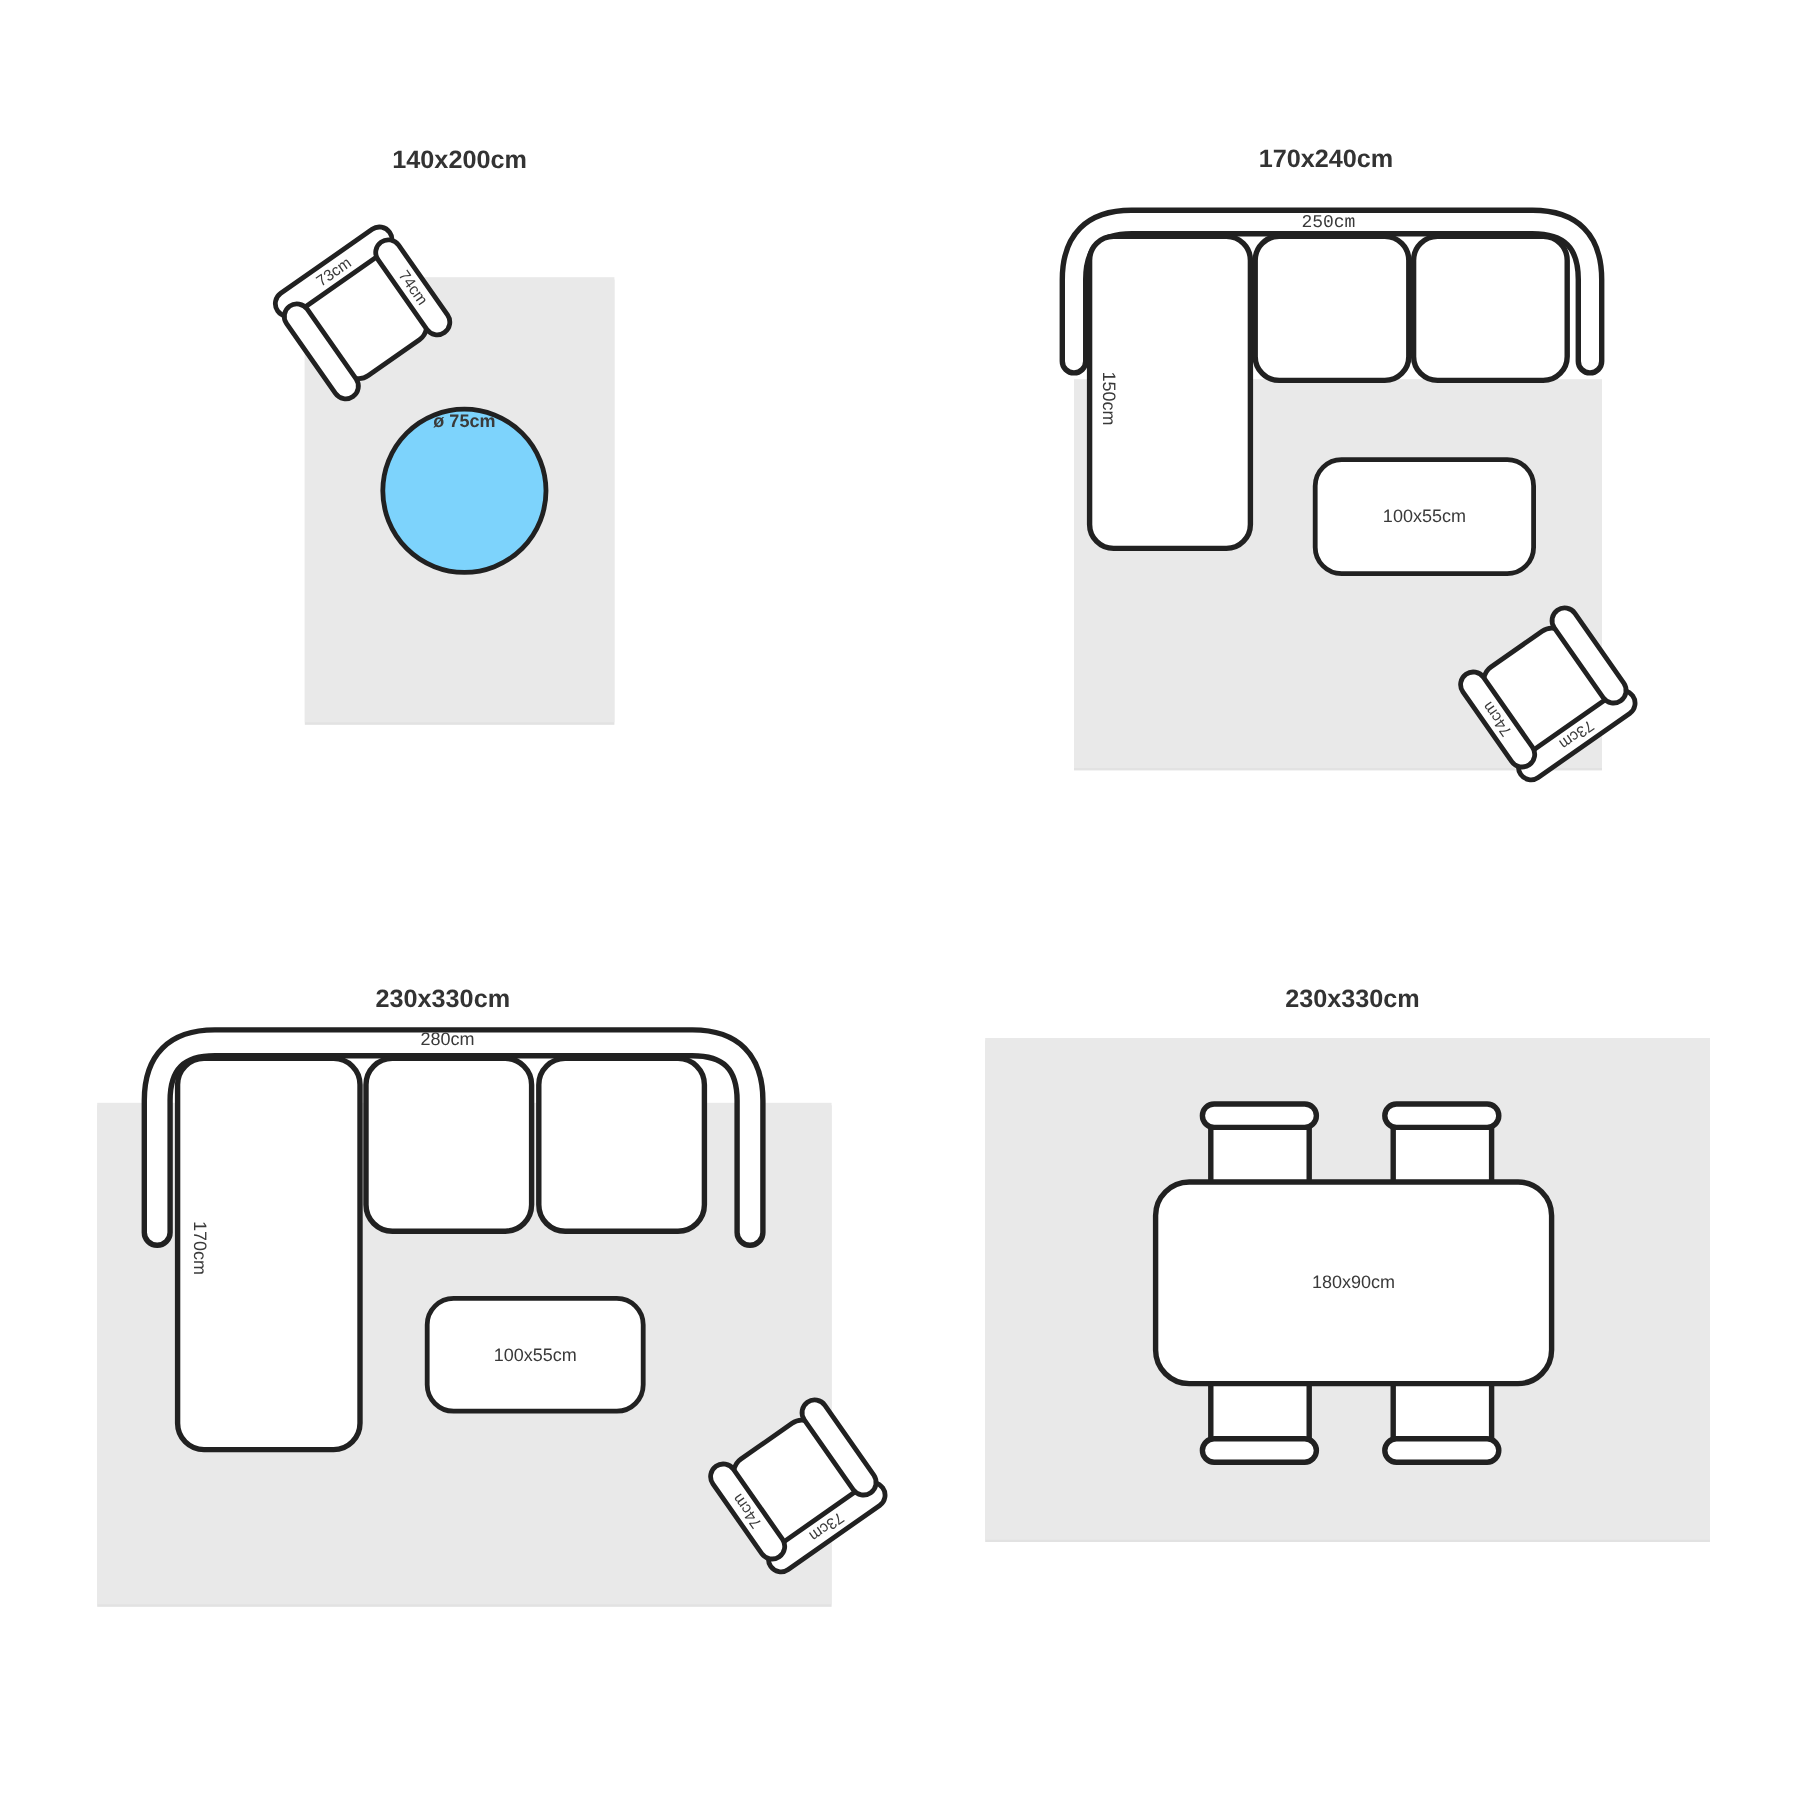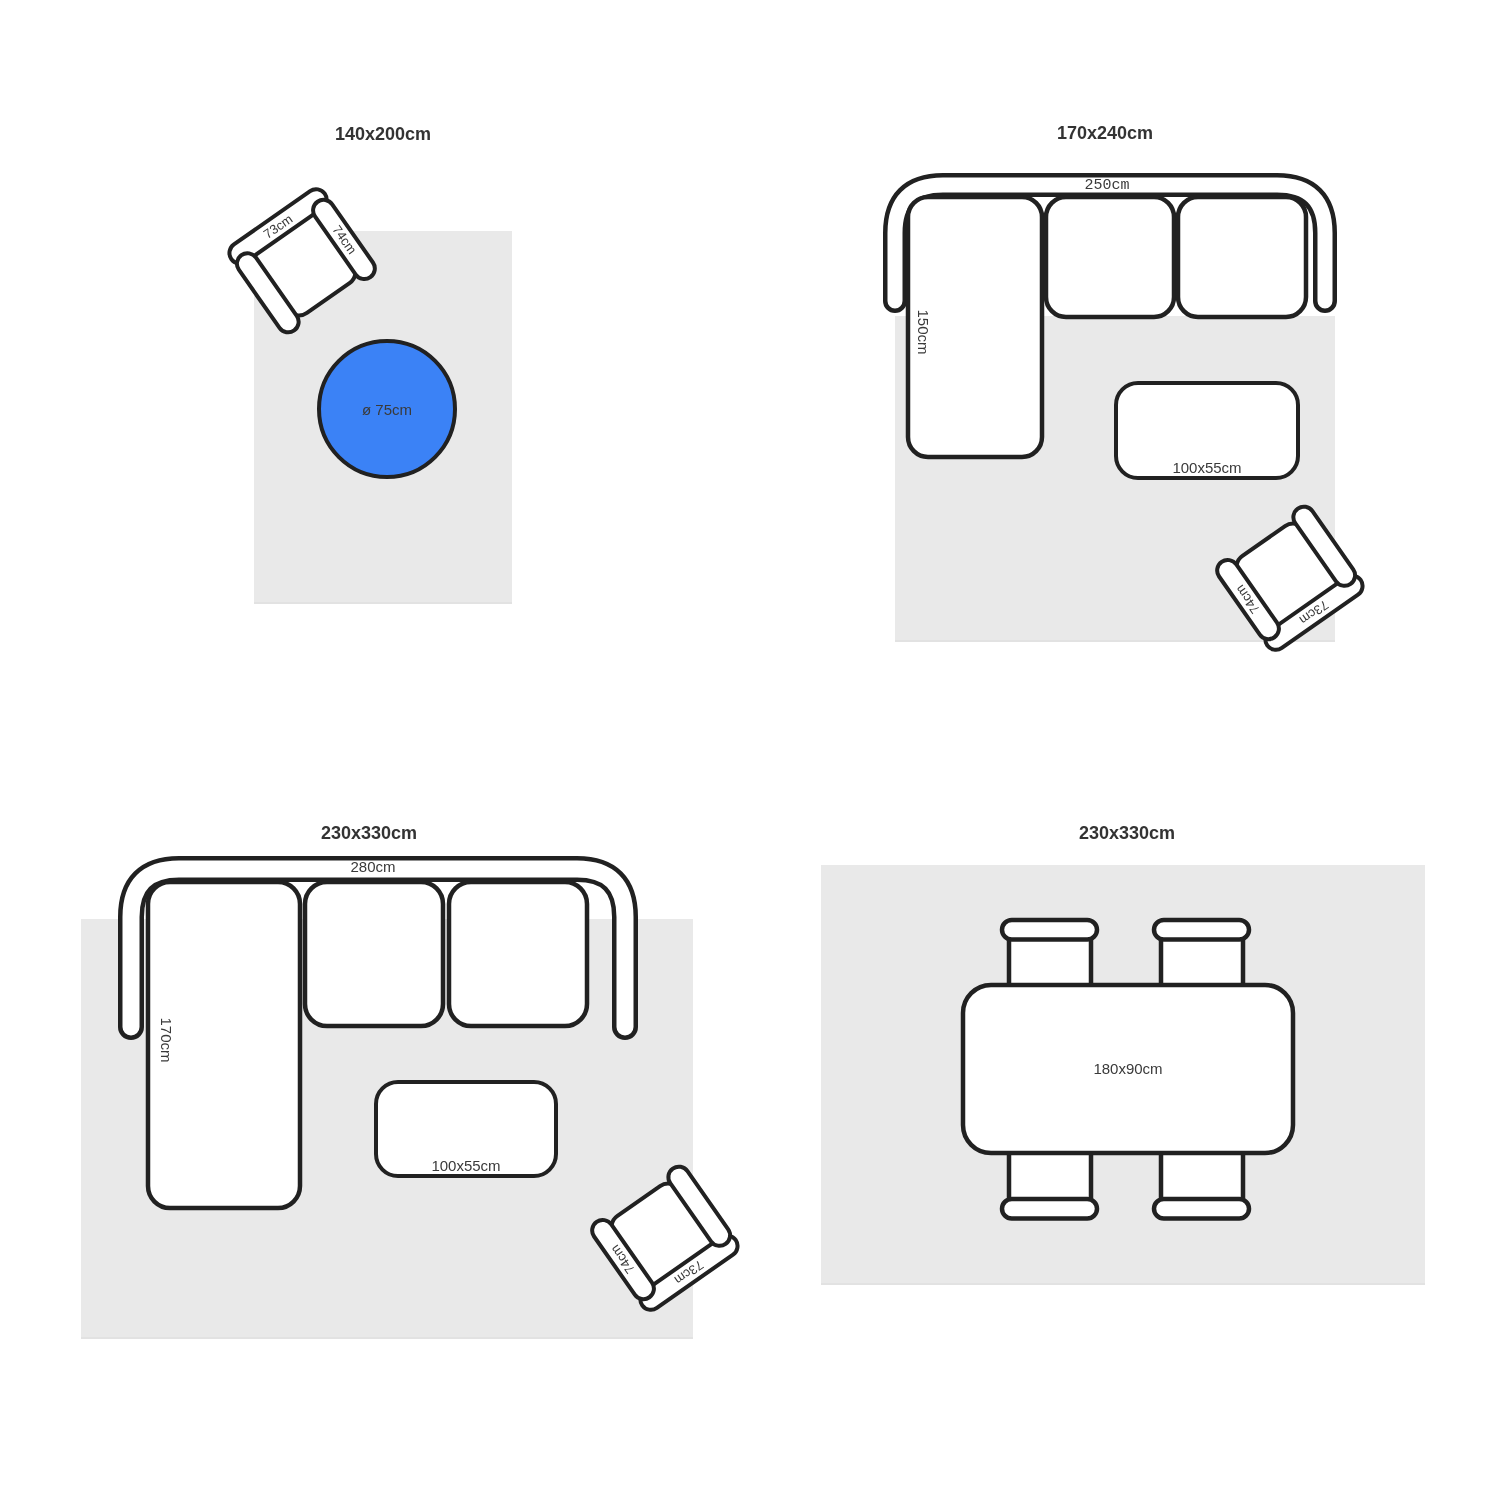--- a/index.html
+++ b/index.html
@@ -9,40 +9,40 @@
     --bg:#ffffff;
   }
   html,body{margin:0;padding:0;background:var(--bg);}
   #canvas{
     position:relative;width:1500px;height:1500px;background:var(--bg);
     font-family:"Liberation Sans",sans-serif;color:var(--text);overflow:hidden;
   }
   .abs{position:absolute;}
   .panel-title{
     position:absolute;width:280px;text-align:center;
-    font-size:18px;line-height:26px;font-weight:700;color:var(--text);
+    font-size:21px;line-height:26px;font-weight:700;color:var(--text);
   }
   .rug{
     position:absolute;background:var(--rug);
     box-shadow:0 2px 0 #e2e2e2;
   }
   .dim-label{
     position:absolute;text-align:center;font-size:15px;line-height:20px;color:#3a3a3a;white-space:nowrap;
   }
   .dim-label.vertical{transform:rotate(90deg);transform-origin:center center;width:80px;height:20px;}
   .furn{position:absolute;}
   
   .round-table{
     position:absolute;width:140px;height:140px;border:4.5px solid var(--stroke);
-    border-radius:50%;background:#3b82f6;box-sizing:border-box;
-    display:flex;align-items:center;justify-content:center;
+    border-radius:50%;background:#7dd3fc;box-sizing:border-box;
+    display:flex;justify-content:center;font-weight:bold;
   }
   .coffee-table{
     position:absolute;border:4.5px solid var(--stroke);border-radius:24px;background:#fff;
-    box-sizing:border-box;display:flex;align-items:flex-end;justify-content:center;margin-left:20px;
+    box-sizing:border-box;display:flex;align-items:center;justify-content:center;
   }
   .table-label{font-size:15px;color:#3a3a3a;}
   
   .armchair{position:absolute;width:118px;height:112px;}
   .armchair .part{
     position:absolute;background:#fff;border:4.5px solid var(--stroke);box-sizing:border-box;
   }
   .armchair .a-seat{left:17px;top:10px;width:84px;height:92px;border-radius:16px;z-index:1;}
   .armchair .a-back{left:0;top:0;width:118px;height:25px;border-radius:12.5px;z-index:2;
     display:flex;align-items:center;justify-content:center;}

